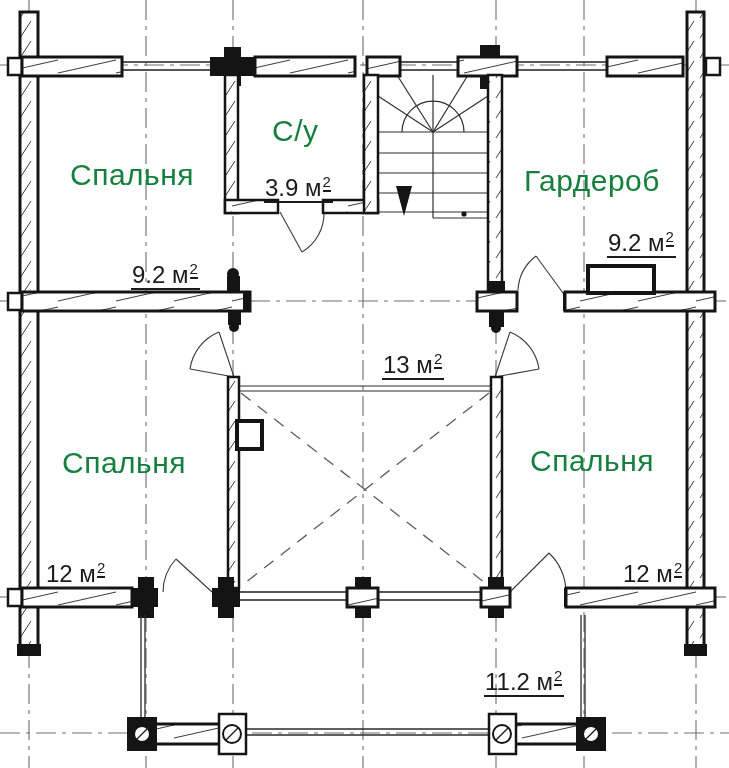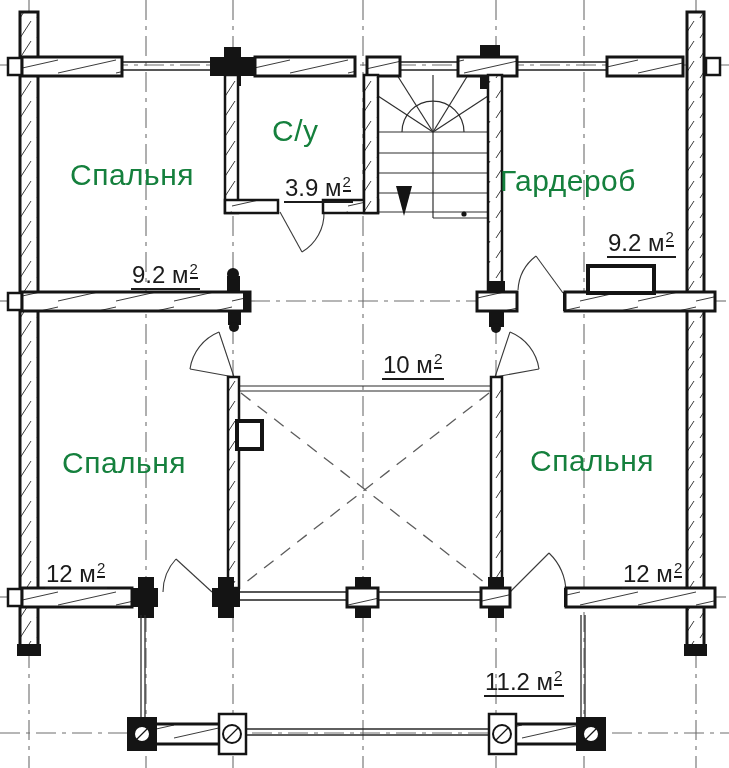--- a/index.html
+++ b/index.html
@@ -215,26 +215,26 @@
       <line x1="496" y1="740" x2="508" y2="728"></line>
       <line x1="585" y1="740" x2="597" y2="728"></line>
     </g>
   </g>
 </svg>
 
   <div class="room-name" style="left:70px;top:160px">Спальня</div>
   <div class="room-area" style="left:131px;top:261px"><span>9.2 м</span><sup>2</sup></div>
 
   <div class="room-name" style="left:272px;top:116px">С/у</div>
-  <div class="room-area" style="left:284px;top:174px"><span>3.9 м</span><sup>2</sup></div>
-
-  <div class="room-name" style="left:500px;top:166px">Гардероб</div>
+  <div class="room-area" style="left:264px;top:174px"><span>3.9 м</span><sup>2</sup></div>
+
+  <div class="room-name" style="left:524px;top:166px">Гардероб</div>
   <div class="room-area" style="left:607px;top:229px"><span>9.2 м</span><sup>2</sup></div>
 
-  <div class="room-area" style="left:382px;top:351px"><span>10 м</span><sup>2</sup></div>
+  <div class="room-area" style="left:382px;top:351px"><span>13 м</span><sup>2</sup></div>
 
   <div class="room-name" style="left:62px;top:448px">Спальня</div>
   <div class="room-area" style="left:45px;top:560px"><span>12 м</span><sup>2</sup></div>
 
   <div class="room-name" style="left:530px;top:446px">Спальня</div>
   <div class="room-area" style="left:622px;top:560px"><span>12 м</span><sup>2</sup></div>
 
   <div class="room-area" style="left:484px;top:668px"><span>11.2 м</span><sup>2</sup></div>
 
 </div>

